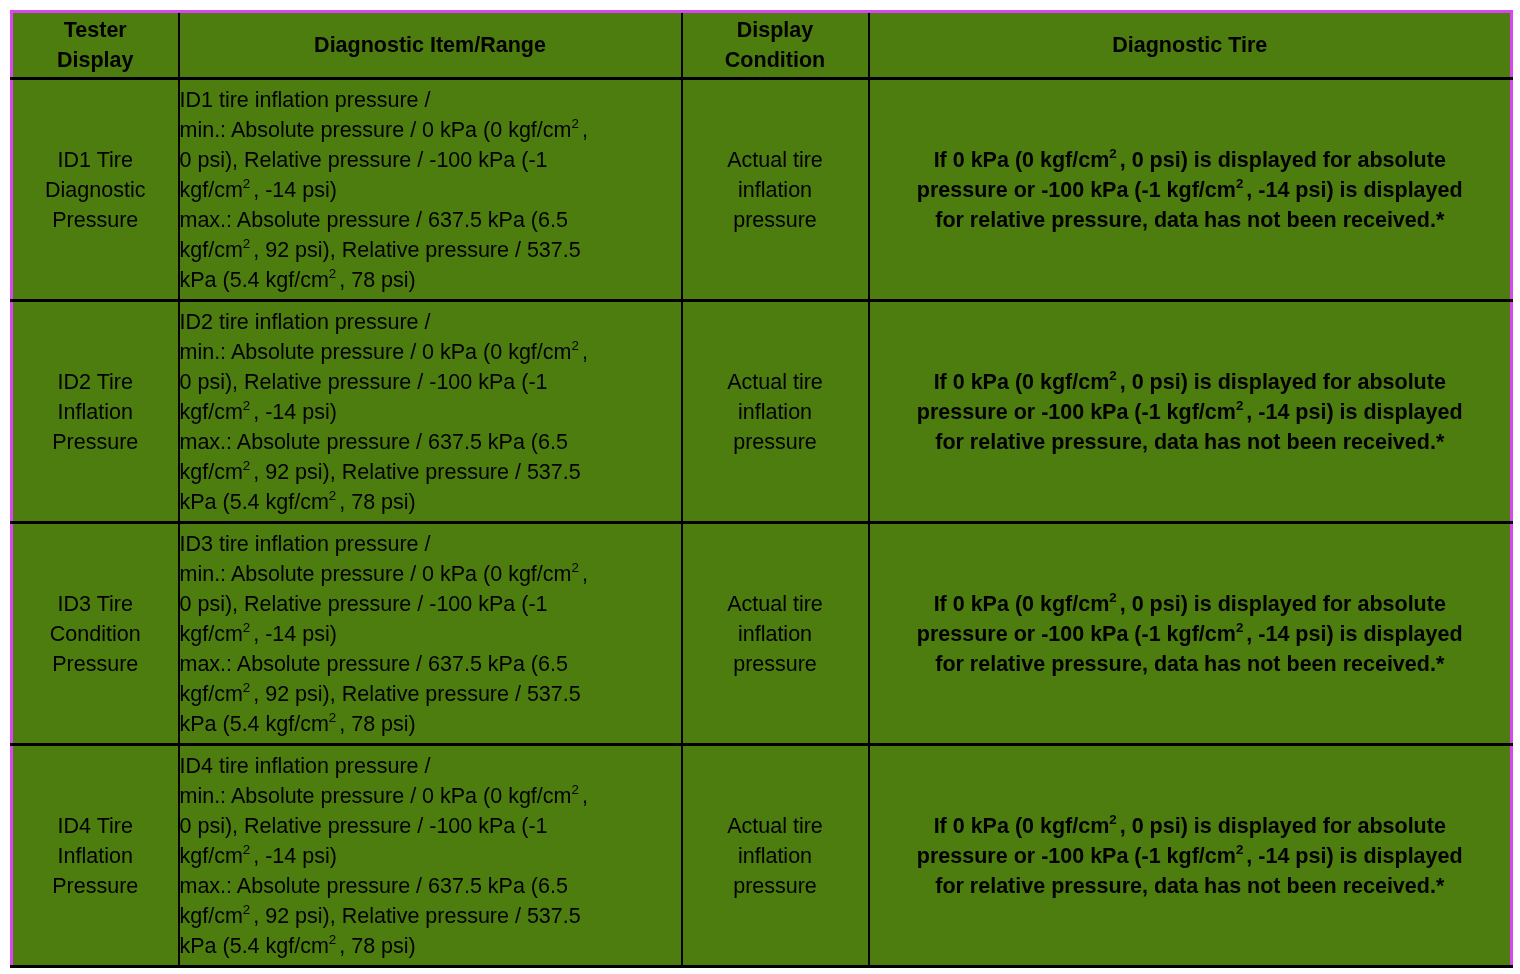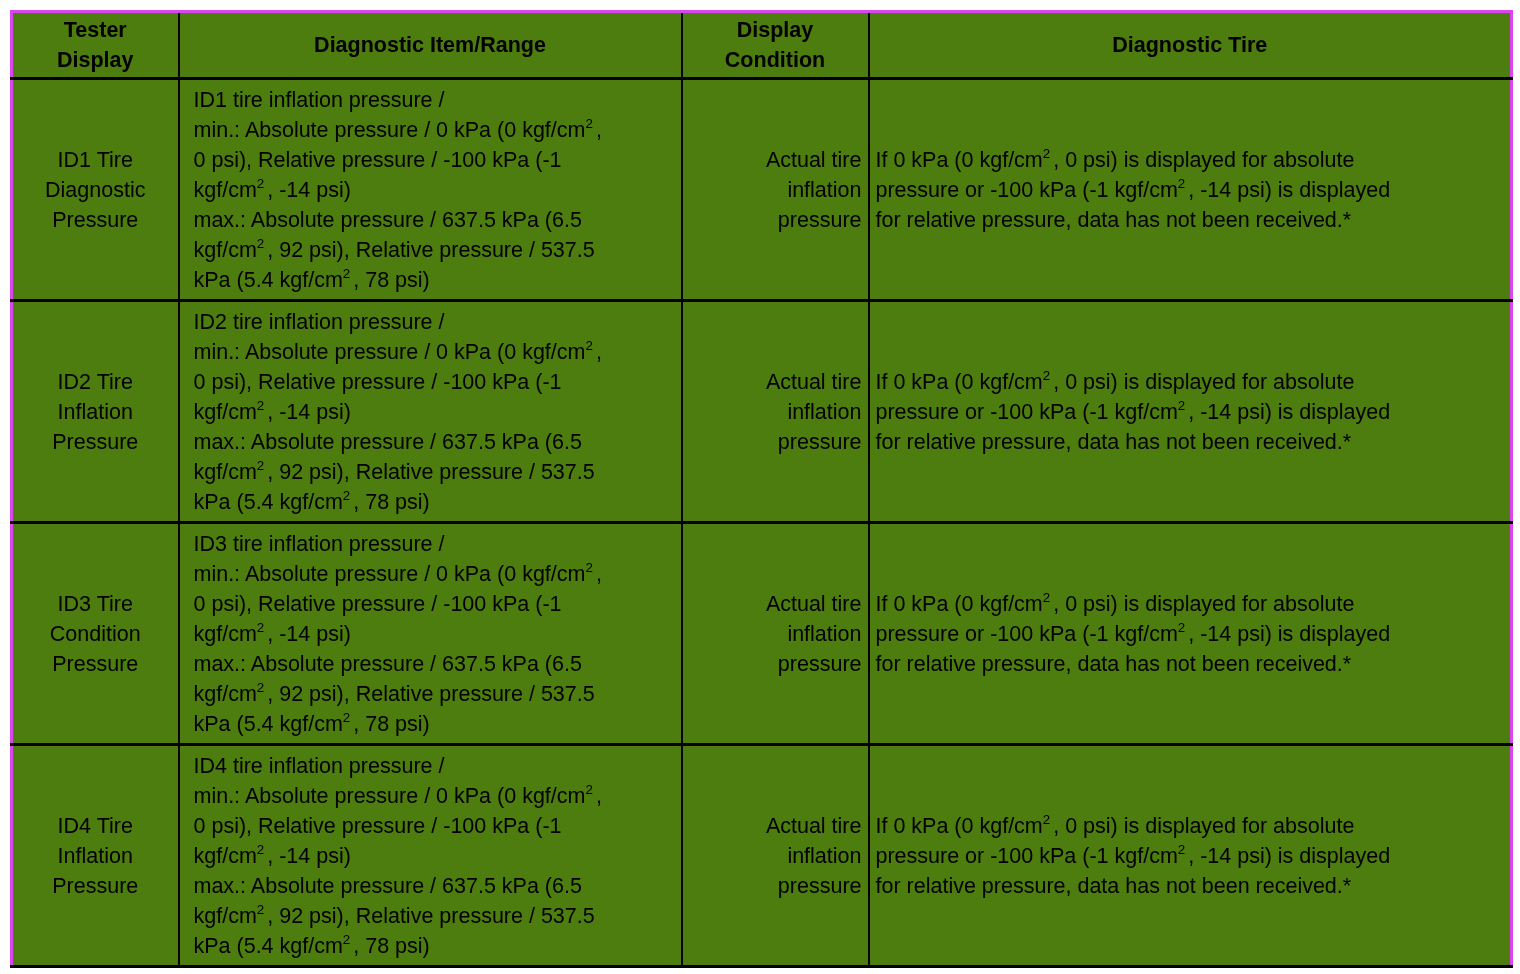--- a/index.html
+++ b/index.html
@@ -52,29 +52,30 @@
   td {
     border-top-width: 3px;
     border-bottom-width: 3px;
     padding: 4px 6px;
   }
   td.c-tester {
     text-align: center;
   }
   td.c-meas {
     text-align: left;
-    padding-left: 14px;
+    padding-left: 0;
     padding-right: 4px;
   }
   td.c-normal {
-    text-align: right;
+    text-align: center;
     padding-left: 6px;
   }
   td.c-diag {
-    text-align: left;
+    text-align: center;
+    font-weight: bold;
   }
   sup {
     font-size: 0.62em;
     line-height: 0;
     vertical-align: super;
     padding-right: 3px;
   }
 </style>
 </head>
 <body>

